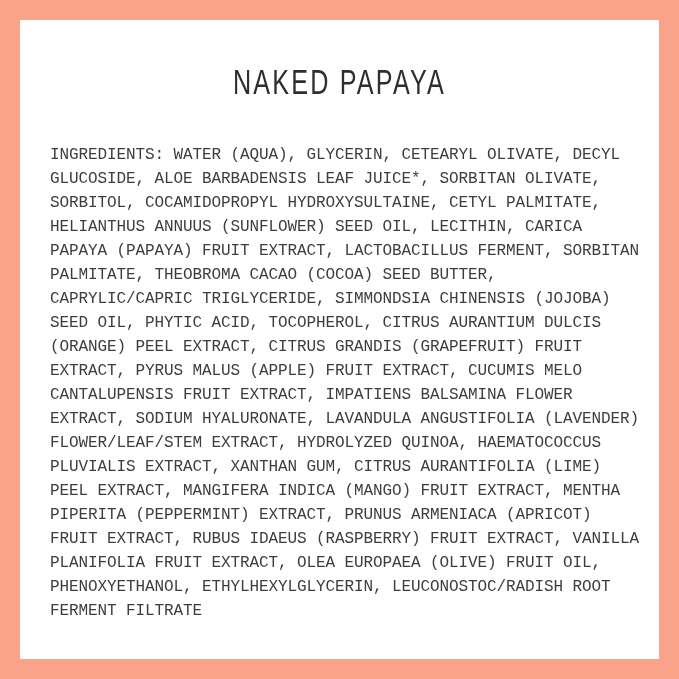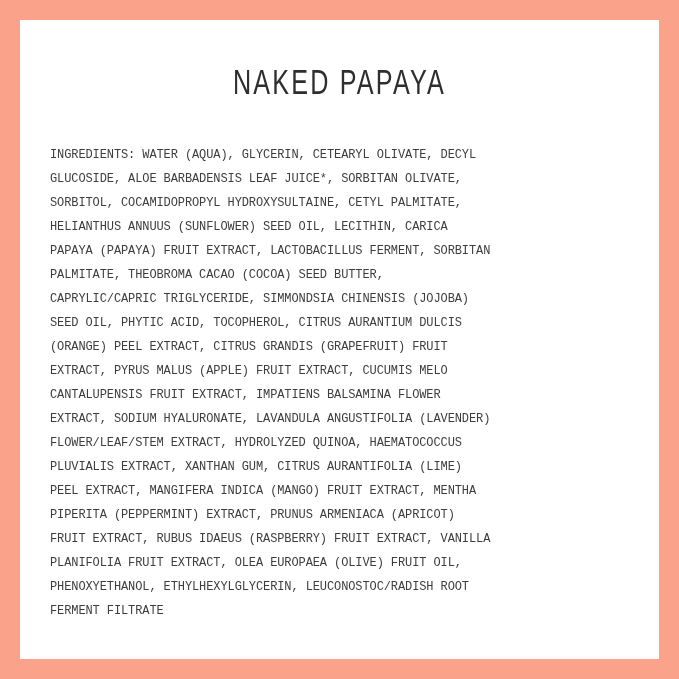--- a/index.html
+++ b/index.html
@@ -37,21 +37,21 @@
     transform: scaleX(0.72);
     transform-origin: 50% 50%;
     white-space: nowrap;
   }
   .ingredients-text {
     position: absolute;
     left: 50px;
     top: 143px;
     width: 600px;
     font-family: "Liberation Mono", monospace;
-    font-size: 12px;
+    font-size: 16px;
     line-height: 24px;
     letter-spacing: -0.1px;
     color: var(--body_text, #3D3D3D);
     white-space: pre-line;
   }
 </style>
 </head>
 <body>
 
 <div class="label-panel"></div>

